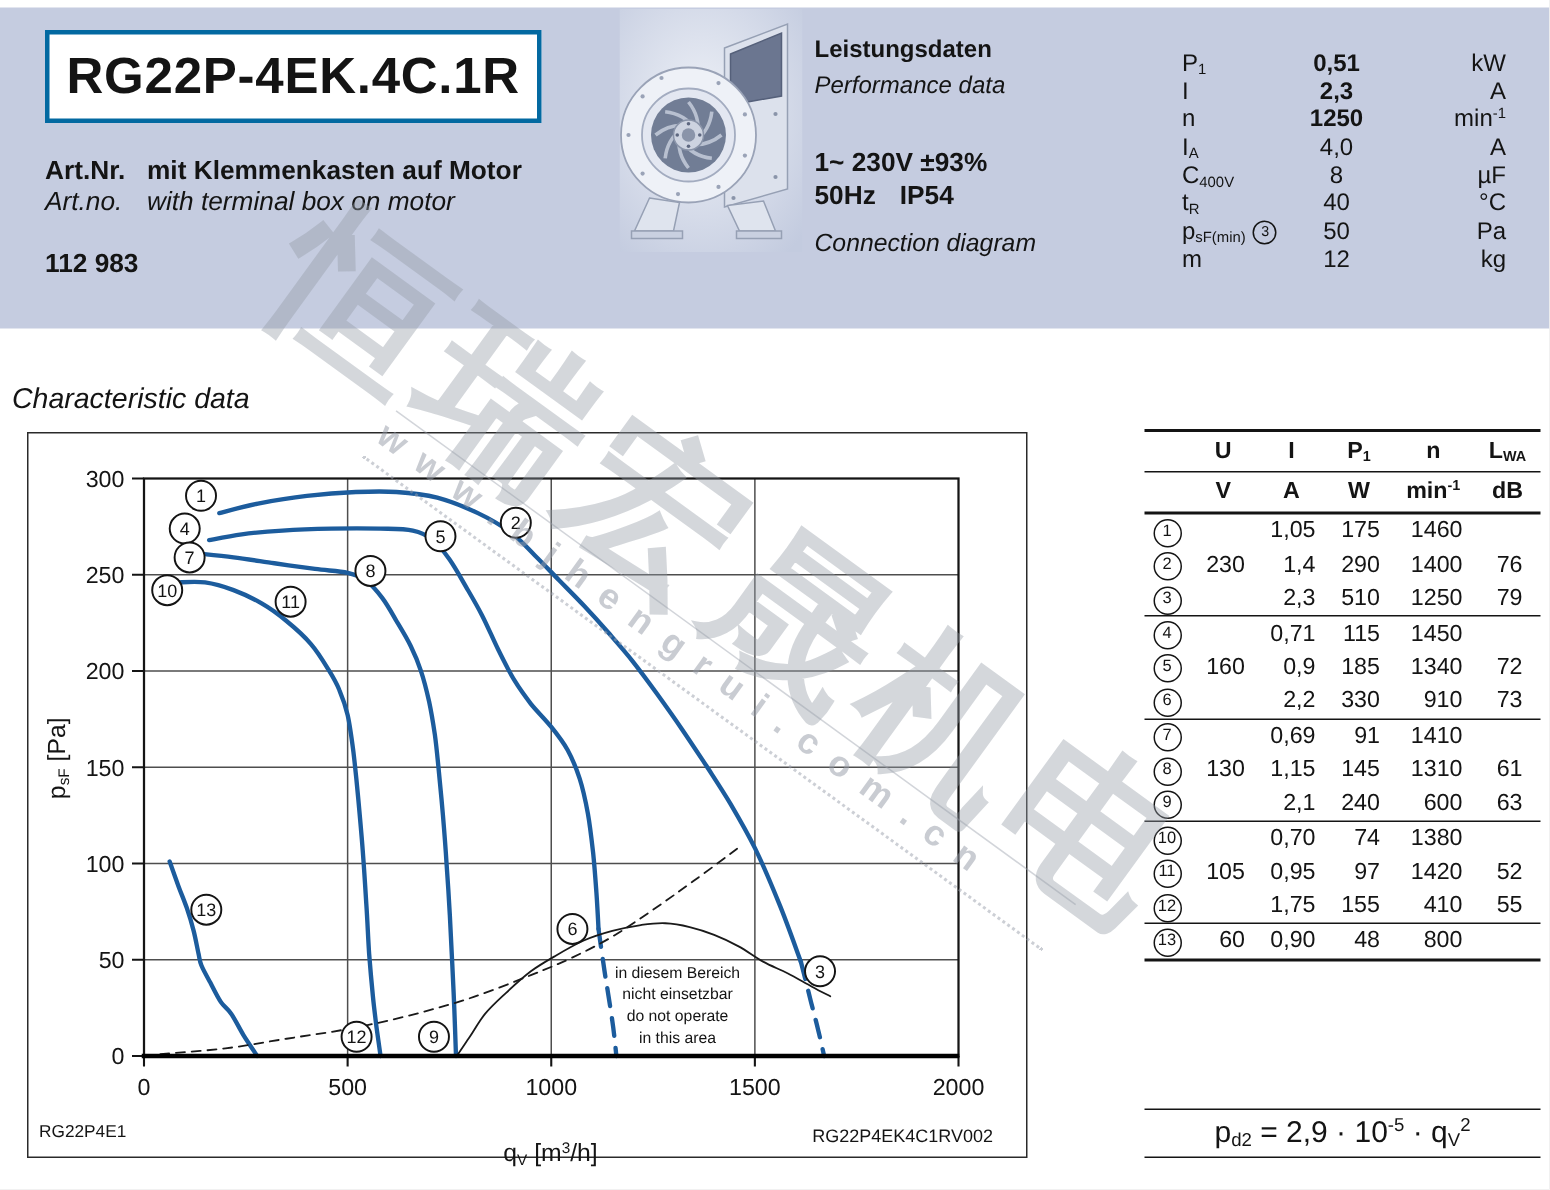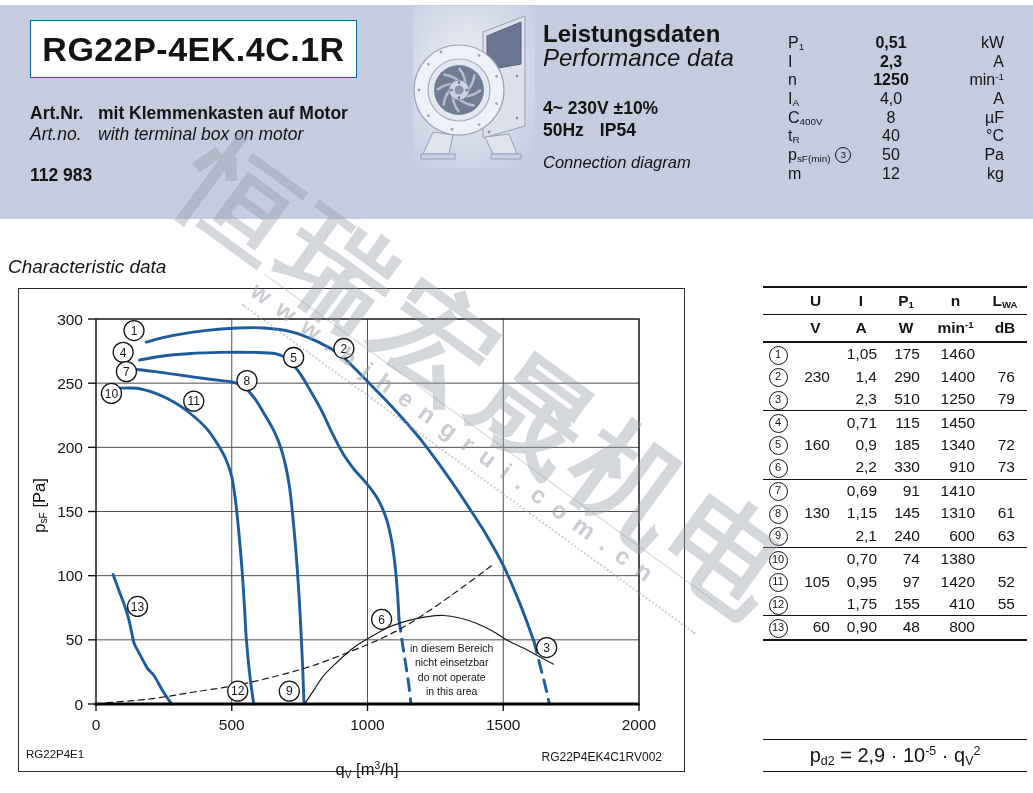--- a/index.html
+++ b/index.html
@@ -7,27 +7,27 @@
         font-family:"Liberation Sans","DejaVu Sans",sans-serif;color:#141414;}
   .b{font-weight:bold}
   .i{font-style:italic}
   sub,sup{font-size:62%;line-height:0;}
   sub{vertical-align:-0.25em}
   sup{vertical-align:0.55em}
 
   
   .banner{position:absolute;left:0;top:5px;width:1033px;height:214px;background:#c5cce0;}
   .model-box{position:absolute;left:30px;top:15px;width:325px;height:56px;background:#fff;
-             border:1px solid #0369a1;display:flex;align-items:center;justify-content:center;
+             border:3px solid #0369a1;display:flex;align-items:center;justify-content:center;
              font-size:34px;font-weight:bold;letter-spacing:.5px;}
   .art-block{position:absolute;left:30px;top:98px;font-size:17.5px;line-height:21px;}
   .art-row{display:grid;grid-template-columns:68px auto;}
   .art-number{position:absolute;left:30px;top:160px;font-size:17.5px;font-weight:bold;}
   .fan-photo{position:absolute;left:413px;top:1px;width:122px;height:162px;}
-  .perf-head{position:absolute;left:543px;top:17px;font-size:24px;line-height:24px;}
+  .perf-head{position:absolute;left:543px;top:17px;font-size:16px;line-height:24px;}
   .volt{position:absolute;left:543px;top:92px;font-size:17.5px;font-weight:bold;line-height:22px;}
   .ip-gap{margin-left:16px;}
   .conn{position:absolute;left:543px;top:147px;font-size:16.5px;line-height:21px;}
   .perf-values{position:absolute;left:788px;top:29px;width:216px;}
   .perf-row{position:relative;height:18.7px;font-size:16px;}
   .p-lbl{position:absolute;left:0;top:0;}
   .p-val{position:absolute;left:70px;top:0;width:66px;text-align:center;}
   .p-unit{position:absolute;right:0;top:0;text-align:right;}
   .circ-mark{display:inline-block;width:14px;height:14px;border:1px solid #141414;border-radius:50%;
              font-size:9.5px;line-height:13px;text-align:center;vertical-align:2px;margin-left:5px;}
@@ -154,21 +154,21 @@
         <rect x="78" y="148" width="30" height="5" fill="#c9d0e0" stroke="#96a0b4" stroke-width="1"></rect>
       </svg>
     </div>
 
     <div class="perf-head">
       <div class="b">Leistungsdaten</div>
       <div class="i">Performance data</div>
     </div>
 
     <div class="volt">
-      <div>4~ 230V ±10%</div>
+      <div>1~ 230V ±93%</div>
       <div>
         <span>50Hz</span><span class="ip-gap">IP54</span>
       </div>
     </div>
 
     <div class="conn">
       <div class="i">Connection diagram</div>
     </div>
 
     <div class="perf-values">

